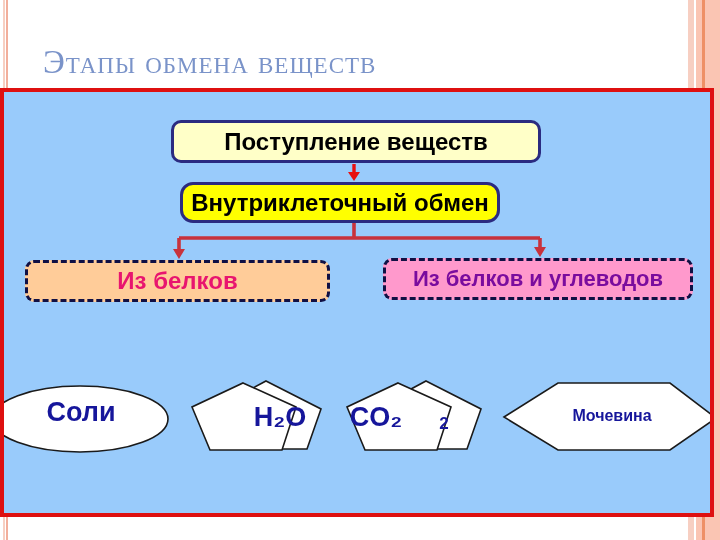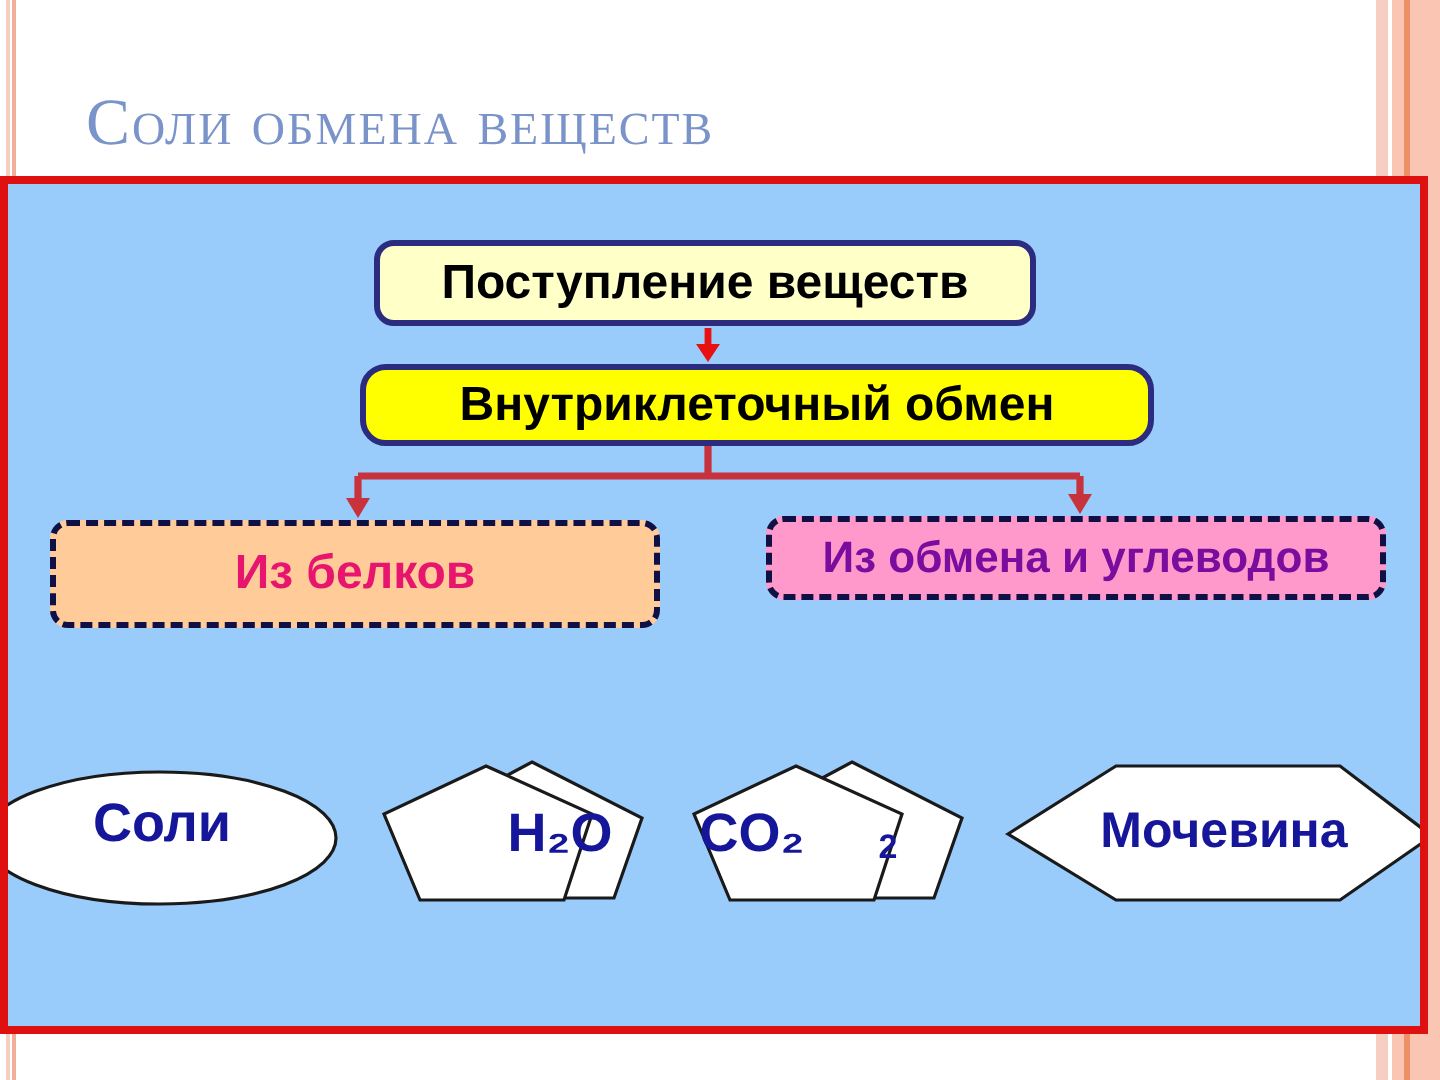--- a/index.html
+++ b/index.html
@@ -39,62 +39,62 @@
   .rarw  { stroke:var(--arrow,#E81010); stroke-width:3.4; fill:none; }
   .rhead { fill:var(--arrow,#E81010); stroke:none; }
   .shape { fill:var(--shape-fill,#FFFFFF); stroke:var(--shape-stroke,#1A1A1A); stroke-width:1.6; }
 
   .fbox {
     position:absolute; box-sizing:border-box;
     display:flex; align-items:center; justify-content:center;
     font-weight:bold; font-size:24px; color:#000; white-space:nowrap;
   }
   .fbox-intake {
-    left:183px; top:28px; width:331px; height:43px;
+    left:167px; top:28px; width:370px; height:43px;
     background:var(--intake-bg,#FFFFC8);
     border:3px solid var(--flow-box-border,#2B2B80); border-radius:10px;
   }
   .fbox-intra {
-    left:176px; top:90px; width:397px; height:41px;
+    left:176px; top:90px; width:320px; height:41px;
     background:var(--intracellular-bg,#FFFF00);
     border:3px solid var(--flow-box-border,#2B2B80); border-radius:13px;
   }
   .fbox-proteins {
-    left:21px; top:168px; width:305px; height:54px;
+    left:21px; top:168px; width:305px; height:42px;
     background:var(--proteins-bg,#FFCC99);
     border:3px dashed #101044; border-radius:9px;
     color:var(--proteins-text,#E8156F);
   }
   .fbox-fats {
     left:379px; top:166px; width:310px; height:42px;
     background:var(--fats-bg,#FF99CC);
     border:3px dashed #101044; border-radius:9px;
     color:var(--fats-text,#7A0C9E); font-size:22px;
   }
 
   .plabel {
     position:absolute; transform:translate(-50%,-50%);
     font-weight:bold; font-size:27px; color:var(--product-text,#16169B);
     white-space:nowrap; z-index:4;
   }
-  .plabel-urea { font-size:25px; }
+  .plabel-urea { font-size:16px; }
   .plabel-frag { font-size:17px; }
 </style>
 </head>
 <body>
 
 <div class="slide">
 
   <div class="stripe stripe-l1"></div>
   <div class="stripe stripe-l2"></div>
   <div class="stripe stripe-r1"></div>
   <div class="stripe stripe-r2"></div>
   <div class="stripe stripe-r3"></div>
 
-  <h1 class="title">Соли обмена веществ</h1>
+  <h1 class="title">Этапы обмена веществ</h1>
 
   <div class="panel">
 
     <svg class="connectors" width="706" height="421" viewBox="0 0 706 421">
 
       <line class="rarw" x1="350" y1="72" x2="350" y2="81"></line>
       <polygon class="rhead" points="344,80 356,80 350,89"></polygon>
 
       <path class="conn" d="M350,131 V146 M175,146 H536 M175,146 V158 M536,146 V156"></path>
       <polygon class="chead" points="169,157 181,157 175,167"></polygon>
@@ -107,21 +107,21 @@
 
     <div class="fbox fbox-intra">
       <span>Внутриклеточный обмен</span>
     </div>
 
     <div class="fbox fbox-proteins">
       <span>Из белков</span>
     </div>
 
     <div class="fbox fbox-fats">
-      <span>Из обмена и углеводов</span>
+      <span>Из белков и углеводов</span>
     </div>
 
     <svg class="shapes" width="706" height="92" viewBox="0 0 706 92">
 
       <ellipse class="shape" cx="76" cy="44" rx="88" ry="33"></ellipse>
 
       <polygon class="shape" points="262,6 317,34 303,74 232,74 221,28"></polygon>
       <polygon class="shape" points="239,8 292,32 278,75 206,75 188,32"></polygon>
 
       <polygon class="shape" points="422,6 477,34 463,74 392,74 381,28"></polygon>

